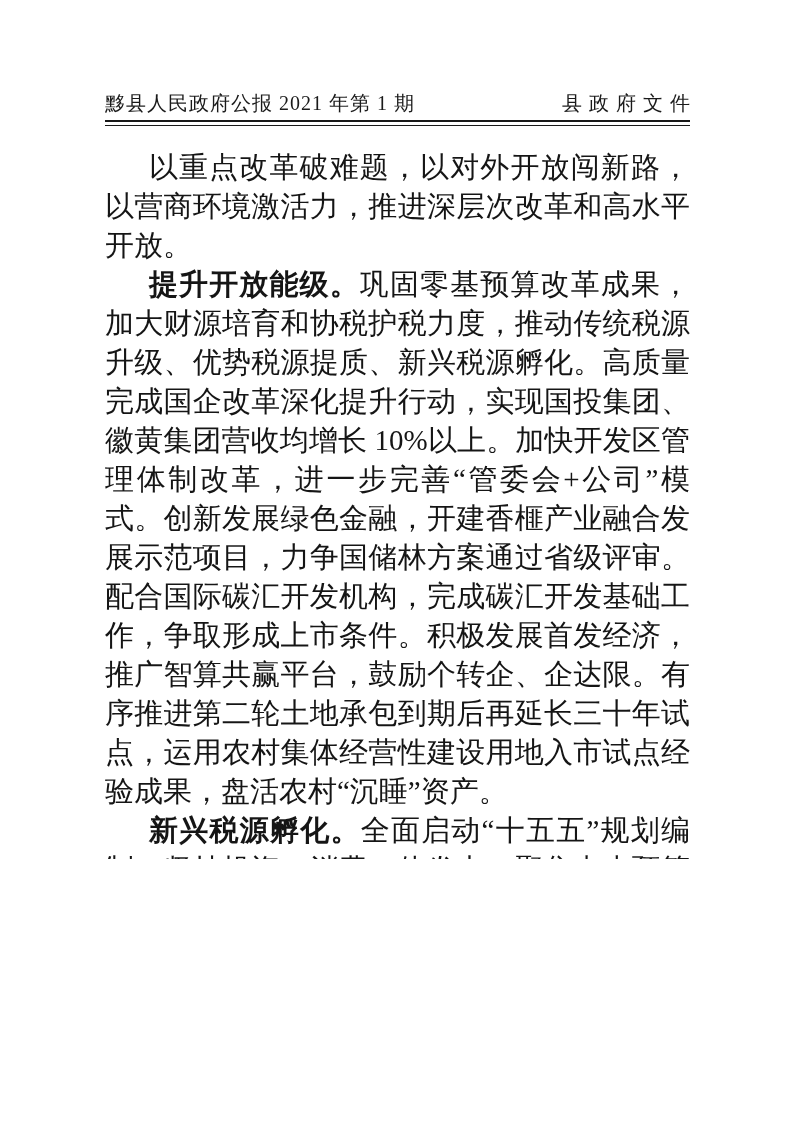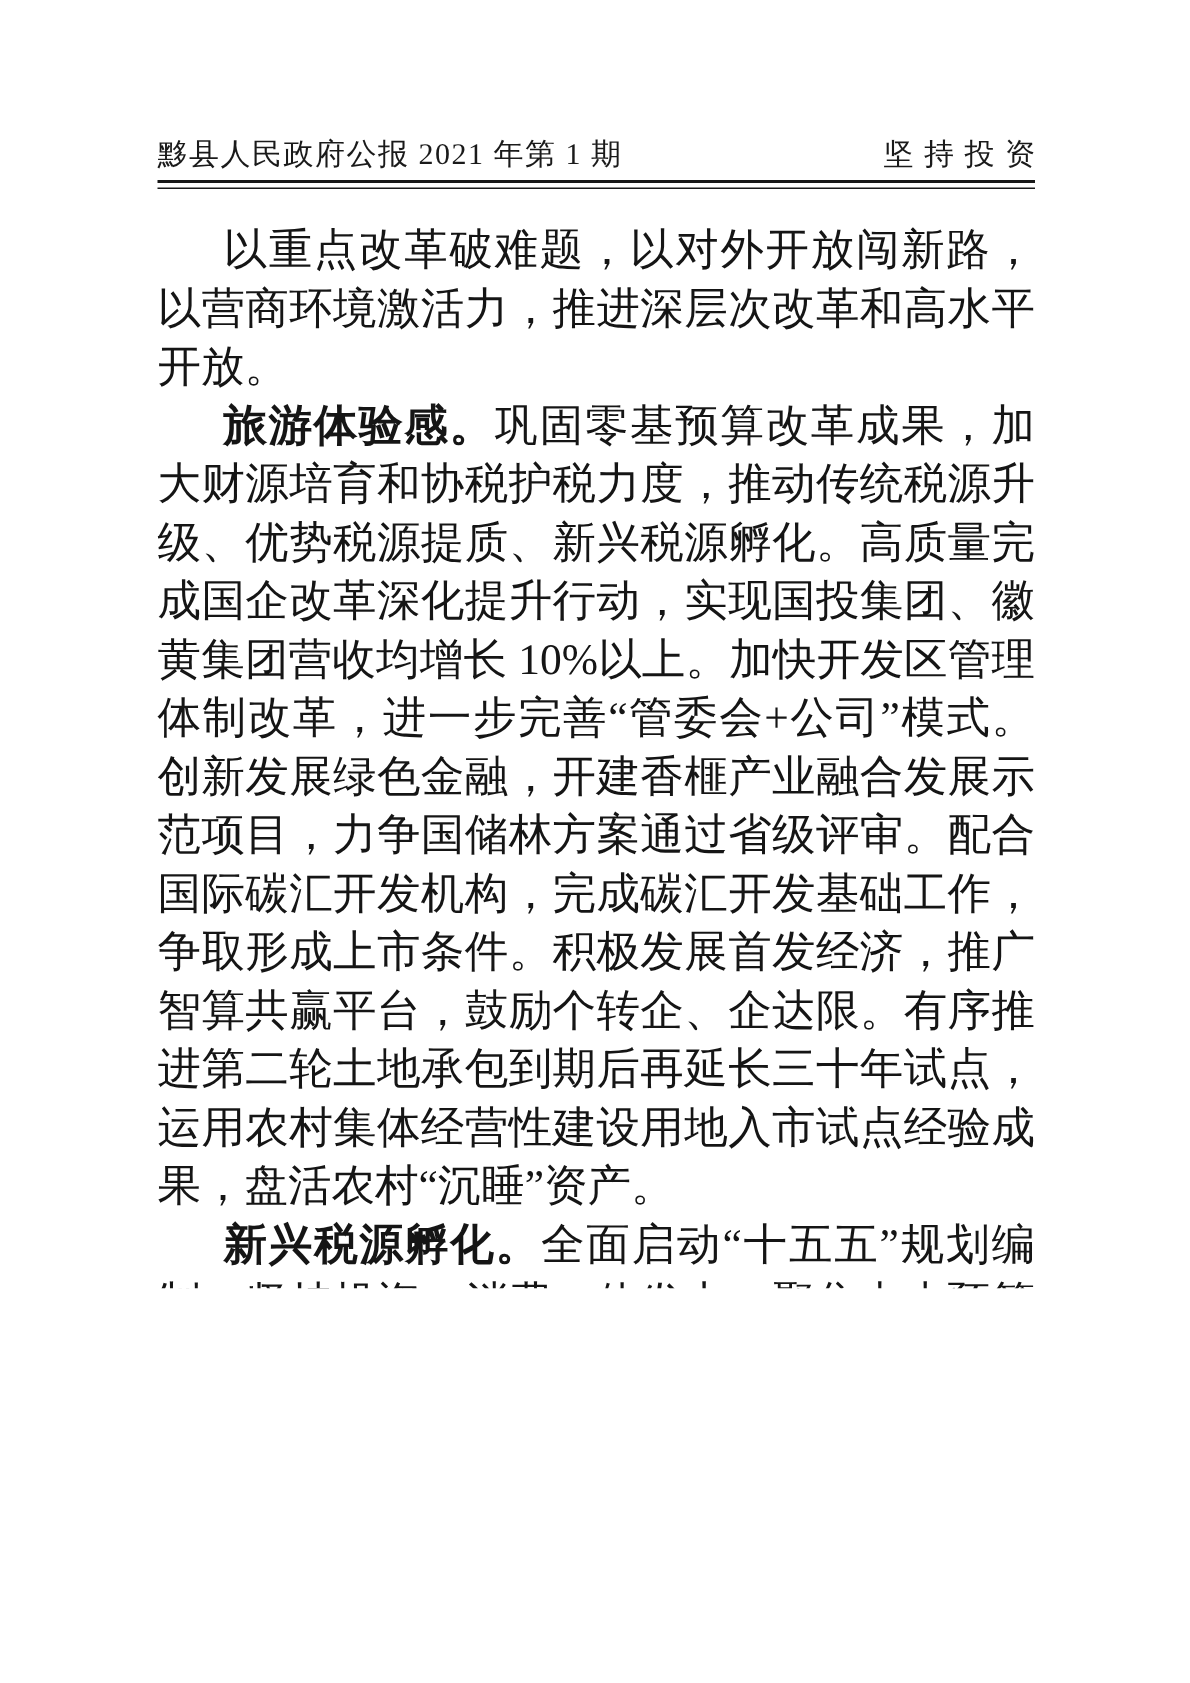--- a/index.html
+++ b/index.html
@@ -67,26 +67,26 @@
     font-family: "Liberation Serif", "DejaVu Serif", serif;
   }
 </style>
 </head>
 <body>
 
 <div class="page">
 
   <div class="header">
     <span class="left">黟县人民政府公报 2021 年第 1 期</span>
-    <span class="right">坚持投资</span>
+    <span class="right">县政府文件</span>
   </div>
 
   <div class="rule"></div>
 
   <div class="body-text">
     <p><span class="lead"></span><span>以重点改革破难题，以对外开放闯新路，以营商环境激活力，推进深层次改革和高水平开放。</span></p>
 
-    <p><span class="lead">旅游体验感。</span><span>巩固零基预算改革成果，加大财源培育和协税护税力度，推动传统税源升级、优势税源提质、新兴税源孵化。高质量完成国企改革深化提升行动，实现国投集团、徽黄集团营收均增长 10%以上。加快开发区管理体制改革，进一步完善“管委会+公司”模式。创新发展绿色金融，开建香榧产业融合发展示范项目，力争国储林方案通过省级评审。配合国际碳汇开发机构，完成碳汇开发基础工作，争取形成上市条件。积极发展首发经济，推广智算共赢平台，鼓励个转企、企达限。有序推进第二轮土地承包到期后再延长三十年试点，运用农村集体经营性建设用地入市试点经验成果，盘活农村“沉睡”资产。</span></p>
+    <p><span class="lead">提升开放能级。</span><span>巩固零基预算改革成果，加大财源培育和协税护税力度，推动传统税源升级、优势税源提质、新兴税源孵化。高质量完成国企改革深化提升行动，实现国投集团、徽黄集团营收均增长 10%以上。加快开发区管理体制改革，进一步完善“管委会+公司”模式。创新发展绿色金融，开建香榧产业融合发展示范项目，力争国储林方案通过省级评审。配合国际碳汇开发机构，完成碳汇开发基础工作，争取形成上市条件。积极发展首发经济，推广智算共赢平台，鼓励个转企、企达限。有序推进第二轮土地承包到期后再延长三十年试点，运用农村集体经营性建设用地入市试点经验成果，盘活农村“沉睡”资产。</span></p>
 
     <p><span class="lead">新兴税源孵化。</span><span>全面启动“十五五”规划编制，坚持投资、消费一体发力，聚焦中央预算内投资、超长期特别国债、地方政府专项债等重点支持领域，常态开展重大项目谋划大交流大展示活动，全年谋划重大项目 40 个以上，重点项目投资增长 8%以上。用好外国人 240 小时过境免签政策，加强国际市场宣传推介，提升境外来黟人员支付便利度、旅游体验感。扩大国际友好景区、街区、村镇“朋友圈”，深化与 RCEP 成员国等经贸合作，支持更多企业扬帆出海、开拓市场，实现跨境电商交</span></p>
   </div>
 
 </div>
 
 </body></html>

